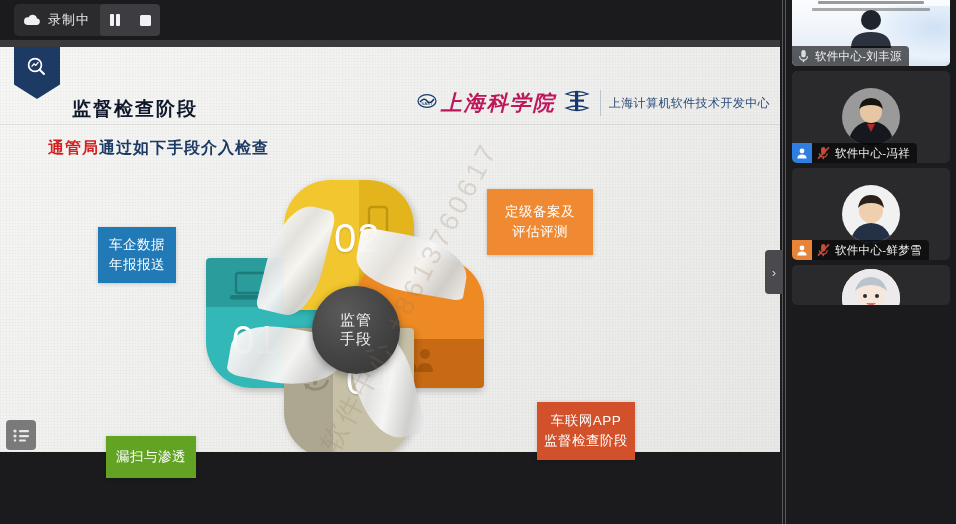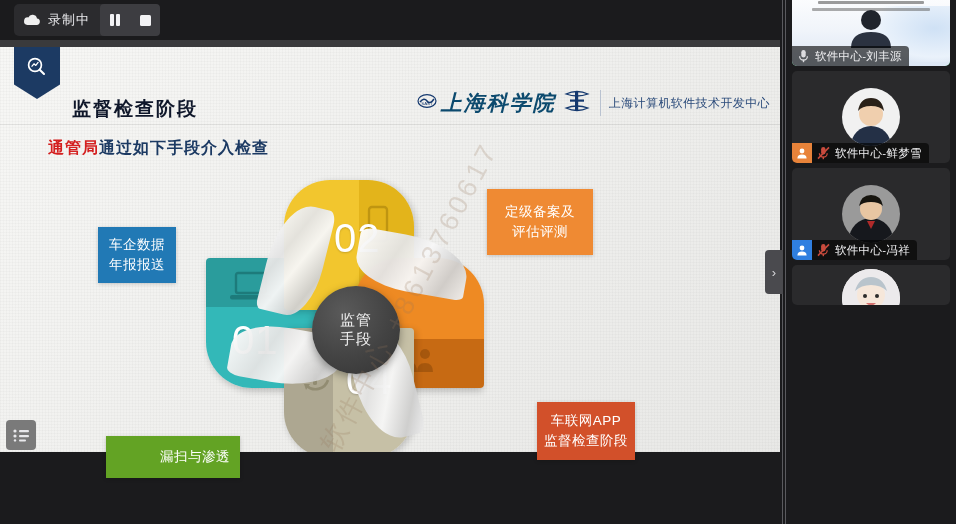--- a/index.html
+++ b/index.html
@@ -55,21 +55,21 @@
   }
   #hdr-sub{
     position:absolute;left:48px;top:98px;z-index:5;
     font-size:16px;font-weight:bold;color:#1c3a63;letter-spacing:1px;
   }
   #hdr-sub .em{color:#d42020;}
   #hdr-rule{position:absolute;left:0;top:84px;width:780px;height:1px;background:rgba(0,0,0,.07);z-index:4;}
 
   
   #logos{position:absolute;right:10px;top:48px;display:flex;align-items:center;z-index:5;}
-  #logo1-txt{font-family:Liberation Serif, serif;font-size:21px;font-weight:bold;color:#0c4a6e;font-style:italic;letter-spacing:2px;margin-left:4px;}
+  #logo1-txt{font-family:Liberation Serif, serif;font-size:21px;font-weight:bold;color:#be185d;font-style:italic;letter-spacing:2px;margin-left:4px;}
   #logo-div{width:1px;height:26px;background:#b9c2d0;margin:0 8px;}
   #logo2-txt{font-size:12px;color:#2a4a7a;letter-spacing:.4px;}
 
   
   #pinwheel{position:absolute;left:206px;top:140px;width:300px;height:300px;z-index:5;}
   .blade{position:absolute;width:130px;height:130px;}
   #blade-01{left:0;top:78px;transform:rotate(0deg);}
   #blade-02{left:78px;top:0;}
   #blade-03{left:148px;top:78px;}
   #blade-04{left:78px;top:148px;}
@@ -92,21 +92,21 @@
   
   .callout{
     position:absolute;z-index:8;color:#fff;text-align:center;
     font-size:13.5px;line-height:1.45;letter-spacing:.5px;
     display:flex;align-items:center;justify-content:center;
     box-shadow:0 1px 4px rgba(0,0,0,.18);
   }
   #co-blue{left:98px;top:187px;width:78px;height:56px;background:#2179b5;}
   #co-orange{left:487px;top:149px;width:106px;height:66px;background:#ef8a33;transform:rotate(0deg);}
   #co-red{left:537px;top:362px;width:98px;height:58px;background:#d2502a;}
-  #co-green{left:106px;top:396px;width:90px;height:42px;background:#63a324;padding-left:44px;}
+  #co-green{left:106px;top:396px;width:90px;height:42px;background:#63a324;}
 
   
   #wm{
     position:absolute;left:330px;top:150px;width:400px;height:280px;
     transform:rotate(-62deg);transform-origin:center;
     color:rgba(150,120,90,.22);font-size:27px;letter-spacing:4px;z-index:7;
     pointer-events:none;white-space:nowrap;
   }
 
   
@@ -337,74 +337,74 @@
           <path d="M1.6 7.2a3.9 3.9 0 0 0 7.8 0" fill="none" stroke="#dcdcdf" stroke-width="1.3"></path>
           <rect x="4.8" y="10.6" width="1.4" height="2.6" fill="#dcdcdf"></rect>
         </svg>
       </span>
       <span class="nb-name">软件中心-刘丰源</span>
     </div>
   </div>
 
   <div class="tile">
     <div class="tile-media">
-      <div class="avatar" style="background:#f1f1f1;">
+      <div class="avatar" style="background:#9a9a9a;">
         <svg viewBox="0 0 58 58" width="58" height="58">
-          <circle cx="29" cy="58" r="20" fill="#243046"></circle>
-          <circle cx="29" cy="26" r="12" fill="#f0cfae"></circle>
-          <path d="M16 23 q2-13 13-13 t13 13 q-4-5-13-5 t-13 5z" fill="#2a2118"></path>
+          <circle cx="29" cy="55" r="22" fill="#16181d"></circle>
+          <circle cx="29" cy="24" r="11" fill="#e8c6a2"></circle>
+          <path d="M17 21 q2-11 12-11 t12 11 q-4-4-12-4 t-12 4z" fill="#17150f"></path>
+          <path d="M25 36 l4 8 4-8z" fill="#b02a2a"></path>
         </svg>
       </div>
     </div>
     <div class="namebar">
-      <span class="nb-badge" style="background:#e8833a;">
+      <span class="nb-badge" style="background:#2f7fe0;">
         <svg width="12" height="12" viewBox="0 0 12 12">
             <circle cx="6" cy="4" r="2.4" fill="#fff"></circle>
             <path d="M1.4 11.5q0-4 4.6-4t4.6 4z" fill="#fff"></path>
           </svg>
       </span>
       <span class="nb-mic">
         <svg width="13" height="14" viewBox="0 0 13 14">
           <rect x="4.1" y="1" width="4.4" height="7.4" rx="2.2" fill="#c94b3d"></rect>
           <path d="M2.4 7.2a3.9 3.9 0 0 0 7.8 0" fill="none" stroke="#c94b3d" stroke-width="1.3"></path>
           <rect x="5.6" y="10.6" width="1.4" height="2.6" fill="#c94b3d"></rect>
           <path d="M1 12.6 L12 1.4" stroke="#c94b3d" stroke-width="1.5"></path>
         </svg>
       </span>
-      <span class="nb-name">软件中心-鲜梦雪</span>
+      <span class="nb-name">软件中心-冯祥</span>
     </div>
   </div>
 
   <div class="tile">
     <div class="tile-media">
-      <div class="avatar" style="background:#9a9a9a;">
+      <div class="avatar" style="background:#f1f1f1;">
         <svg viewBox="0 0 58 58" width="58" height="58">
-          <circle cx="29" cy="55" r="22" fill="#16181d"></circle>
-          <circle cx="29" cy="24" r="11" fill="#e8c6a2"></circle>
-          <path d="M17 21 q2-11 12-11 t12 11 q-4-4-12-4 t-12 4z" fill="#17150f"></path>
-          <path d="M25 36 l4 8 4-8z" fill="#b02a2a"></path>
+          <circle cx="29" cy="58" r="20" fill="#243046"></circle>
+          <circle cx="29" cy="26" r="12" fill="#f0cfae"></circle>
+          <path d="M16 23 q2-13 13-13 t13 13 q-4-5-13-5 t-13 5z" fill="#2a2118"></path>
         </svg>
       </div>
     </div>
     <div class="namebar">
-      <span class="nb-badge" style="background:#2f7fe0;">
+      <span class="nb-badge" style="background:#e8833a;">
         <svg width="12" height="12" viewBox="0 0 12 12">
             <circle cx="6" cy="4" r="2.4" fill="#fff"></circle>
             <path d="M1.4 11.5q0-4 4.6-4t4.6 4z" fill="#fff"></path>
           </svg>
       </span>
       <span class="nb-mic">
         <svg width="13" height="14" viewBox="0 0 13 14">
           <rect x="4.1" y="1" width="4.4" height="7.4" rx="2.2" fill="#c94b3d"></rect>
           <path d="M2.4 7.2a3.9 3.9 0 0 0 7.8 0" fill="none" stroke="#c94b3d" stroke-width="1.3"></path>
           <rect x="5.6" y="10.6" width="1.4" height="2.6" fill="#c94b3d"></rect>
           <path d="M1 12.6 L12 1.4" stroke="#c94b3d" stroke-width="1.5"></path>
         </svg>
       </span>
-      <span class="nb-name">软件中心-冯祥</span>
+      <span class="nb-name">软件中心-鲜梦雪</span>
     </div>
   </div>
 
 
 
   <div class="tile" style="height:40px;">
     <div class="tile-media" style="align-items:flex-start;padding-top:4px;">
       <div class="avatar" style="background:#f0eef0;">
         <svg viewBox="0 0 58 58" width="58" height="58">
           <rect width="58" height="58" fill="#eceaec"></rect>

